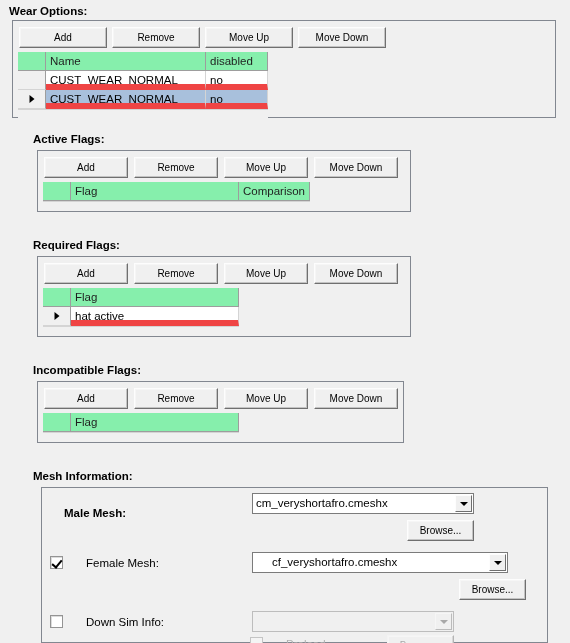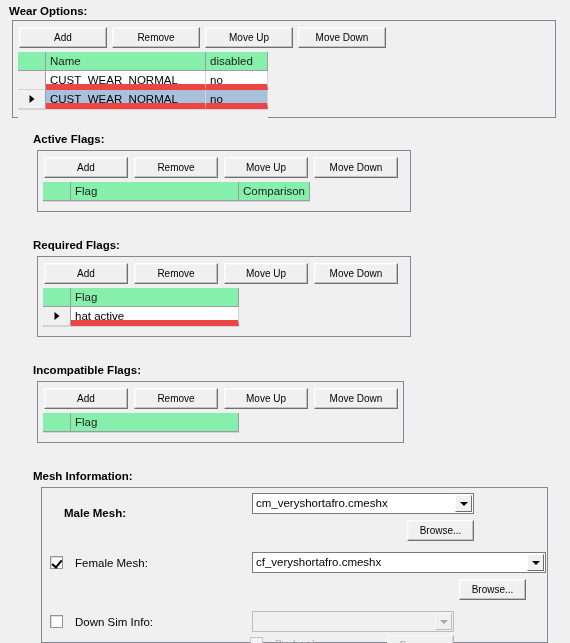--- a/index.html
+++ b/index.html
@@ -185,21 +185,21 @@
   }
   .combo.disabled .combo-arrow::after {
     border-top-color: #a8a8a8;
   }
 
   
   .checkrow {
     position: absolute;
     display: flex;
     align-items: center;
-    gap: 12px;
+    gap: 23px;
     white-space: nowrap;
   }
   .checkbox {
     width: 13px;
     height: 13px;
     box-sizing: border-box;
     background: #ffffff;
     border: 1px solid #949494;
     box-shadow: inset 1px 1px 0 #dcdcdc;
     position: relative;
@@ -333,21 +333,21 @@
     <span class="combo-arrow"></span>
   </div>
 
   <div class="btn" style="left:365px;top:32px;width:67px;">Browse...</div>
 
   <div class="checkrow" style="left:8px;top:68px;">
     <span class="checkbox checked"></span>
     <span class="cb-label">Female Mesh:</span>
   </div>
 
-  <div class="combo" style="left:210px;top:64px;width:294px;">
+  <div class="combo" style="left:210px;top:64px;width:256px;padding-left:16px;">
     <span class="combo-text">cf_veryshortafro.cmeshx</span>
     <span class="combo-arrow"></span>
   </div>
 
   <div class="btn" style="left:417px;top:91px;width:67px;">Browse...</div>
 
   <div class="checkrow" style="left:8px;top:127px;">
     <span class="checkbox"></span>
     <span class="cb-label">Down Sim Info:</span>
   </div>

